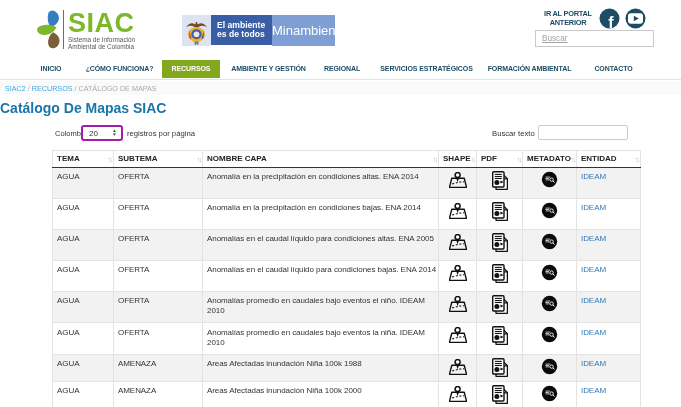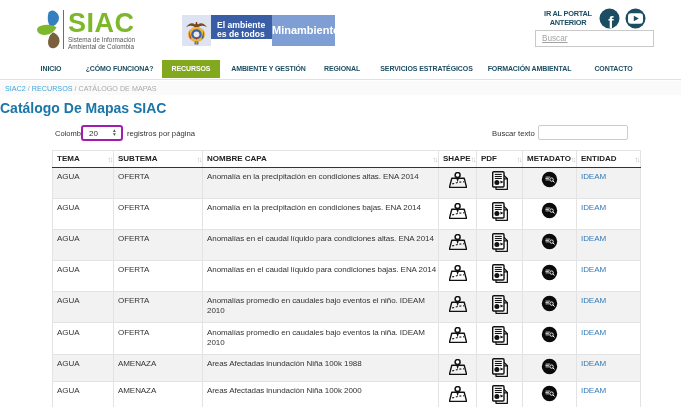--- a/index.html
+++ b/index.html
@@ -6,22 +6,22 @@
 html,body { width:681px; height:407px; }
 body { font-family:"Liberation Sans",sans-serif; background:#fff; position:relative; overflow:hidden; }
 .abs { position:absolute; }
 
 
 #siacLogoTxt { left:68px; top:8px; font-size:27px; font-weight:bold; color:#7cb829; letter-spacing:0.5px; }
 #siacSub { left:68px; top:36px; font-size:6.4px; color:#58595b; line-height:7.2px; }
 #logoBar { left:62.5px; top:10px; width:1.2px; height:39px; background:#6d6e71; }
 
 #govBox1 { left:182px; top:15px; width:29px; height:31px; background:#dde3f1; }
-#govBox2 { left:211px; top:15px; width:61px; height:24px; background:#3a5ea6; color:#fff; font-size:8.6px; font-weight:bold; line-height:9.4px; padding:6px 0 0 6px; }
-#govBox3 { left:272px; top:15px; width:63px; height:31px; background:#7f9ed4; color:#fff; font-size:11px; font-weight:bold; text-align:center; line-height:31px; }
+#govBox2 { left:211px; top:15px; width:61px; height:30px; background:#3a5ea6; color:#fff; font-size:8.6px; font-weight:bold; line-height:9.4px; padding:6px 0 0 6px; }
+#govBox3 { left:272px; top:15px; width:63px; height:31px; background:#7f9ed4; color:#fff; font-size:13px; font-weight:normal; text-align:center; line-height:31px; }
 
 #portal { left:537px; top:8.5px; width:62px; text-align:center; font-size:7.4px; letter-spacing:-0.25px; font-weight:bold; color:#1d4d63; line-height:9.4px; }
 #buscar1 { left:535px; top:30px; width:119px; height:16.5px; border:1px solid #c9c9c9; font-size:8.2px; color:#a3a3a3; padding-left:6px; line-height:15px; background:#fff;text-decoration:underline; }
 
 
 #nav { left:0; top:57px; width:681px; height:23px; background:#fff; border-bottom:1px solid #e2e2e2; }
 .nv { position:absolute; top:0; height:23px; line-height:23px; font-size:7px; font-weight:bold; color:#1d4d63; letter-spacing:-0.1px; transform:translateX(-50%); }
 #nvRec { position:absolute; left:162px; top:3px; width:58px; height:18px; background:#82a91e; color:#fff; text-align:center; line-height:18px; font-size:7px; letter-spacing:-0.1px; font-weight:bold; }
 
 
@@ -159,21 +159,21 @@
             <use href="#icoPdf"></use>
           </svg></td>
         <td class="ic"><svg width="17" height="17">
             <use href="#icoMeta"></use>
           </svg></td>
         <td class="en"><a>IDEAM</a></td>
       </tr>
 <tr class="g" style="height:31px">
         <td>AGUA</td>
         <td>OFERTA</td>
-        <td>Anomalías en el caudal líquido para condiciones altas. ENA 2014</td>
+        <td>Anomalías en el caudal líquido para condiciones altas. ENA 2005</td>
         <td class="ic"><svg width="18" height="17" style="margin-top:1px">
             <use href="#icoMap"></use>
           </svg></td>
         <td class="ic"><svg width="16" height="19">
             <use href="#icoPdf"></use>
           </svg></td>
         <td class="ic"><svg width="17" height="17">
             <use href="#icoMeta"></use>
           </svg></td>
         <td class="en"><a>IDEAM</a></td>

